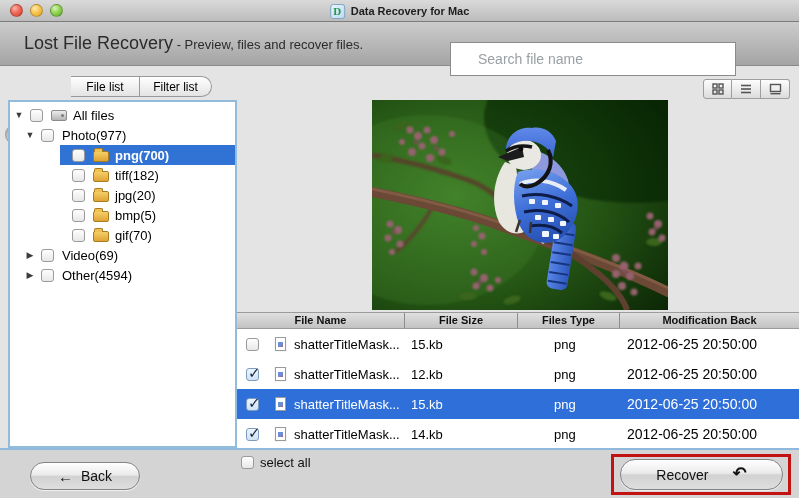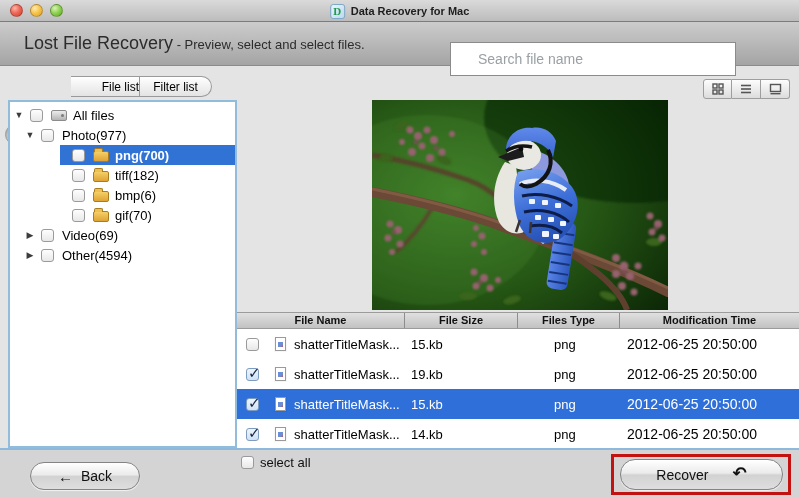--- a/index.html
+++ b/index.html
@@ -31,21 +31,21 @@
   .search { position:absolute; left:450px; top:20px; width:286px; height:34px;
     border:1px solid #8b8b8b; background:#fff; font-size:14px; color:#444; padding:0 6px 0 27px;
     font-family:"Liberation Sans",sans-serif; }
   .search::placeholder { color:#9aa0a4; }
 
   
   .segmented { position:absolute; left:5px; top:76px; display:flex; height:21px; }
   .seg { height:21px; line-height:20px; text-align:center; font-size:12px; color:#000;
     background:linear-gradient(#ffffff,#e3e3e3); border:1px solid #999; border-left:none; cursor:default; }
   .seg:first-child { border-left:1px solid #999; border-radius:11px 0 0 11px; width:66px;margin-top:48px; }
-  .seg:nth-child(2) { width:69px;text-align:right; }
+  .seg:nth-child(2) { width:69px; }
   .seg:last-child { border-radius:0 11px 11px 0; width:72px; }
   .seg.active { background:linear-gradient(#c3c3c3,#cecece); color:#848484;
     box-shadow:inset 0 1px 3px rgba(0,0,0,.25); text-shadow:0 1px 0 #eee; }
 
   .viewbtns { position:absolute; left:703px; top:79px; display:flex; height:20px; }
   .vbtn { width:29px; height:20px; background:linear-gradient(#fdfdfd,#dcdcdc);
     border:1px solid #9e9e9e; border-left:none; display:flex; align-items:center; justify-content:center; }
   .vbtn:first-child { border-left:1px solid #9e9e9e; border-radius:3px 0 0 3px; }
   .vbtn:last-child { border-radius:0 3px 3px 0; }
 
@@ -127,21 +127,21 @@
       <span class="light green"></span>
     </div>
     <div class="title-group">
       <span class="app-icon">D</span>
       <span class="win-title">Data Recovery for Mac</span>
     </div>
   </div>
 
   <div class="header">
     <div class="header-title">
-      <span class="big">Lost File Recovery</span><span class="small"> - Preview, select and select files.</span>
+      <span class="big">Lost File Recovery</span><span class="small"> - Preview, files and recover files.</span>
     </div>
     <input class="search" type="text" placeholder="Search file name" style="">
   </div>
 
   <div class="segmented">
     <div class="seg active">Class list</div>
     <div class="seg">File list</div>
     <div class="seg">Filter list</div>
   </div>
 
@@ -191,21 +191,26 @@
       <span class="tree-label">png(700)</span>
     </div>
     <div class="tree-row lvl2">
       <span class="cb"></span>
       <span class="folder"></span>
       <span class="tree-label">tiff(182)</span>
     </div>
     <div class="tree-row lvl2">
       <span class="cb"></span>
       <span class="folder"></span>
-      <span class="tree-label">bmp(6)</span>
+      <span class="tree-label">jpg(20)</span>
+    </div>
+    <div class="tree-row lvl2">
+      <span class="cb"></span>
+      <span class="folder"></span>
+      <span class="tree-label">bmp(5)</span>
     </div>
     <div class="tree-row lvl2">
       <span class="cb"></span>
       <span class="folder"></span>
       <span class="tree-label">gif(70)</span>
     </div>
     <div class="tree-row lvl1">
       <span class="disc">▶</span>
       <span class="cb"></span>
       <span class="tree-label">Video(69)</span>
@@ -351,41 +356,41 @@
       <path d="M176,50 C182,62 178,76 164,84 C158,87 152,87 148,84" stroke="#121212" stroke-width="4" fill="none"></path>
       <path d="M148,120 L144,132 M159,122 L158,133" stroke="#3c3430" stroke-width="2.5"></path>
     </svg>
   </div>
 
   <div class="filetable">
     <div class="thead">
       <div class="th">File Name</div>
       <div class="th">File Size</div>
       <div class="th">Files Type</div>
-      <div class="th">Modification Time</div>
+      <div class="th">Modification Back</div>
     </div>
 
     <div class="trow">
       <div class="tcell-name">
         <span class="cb"></span>
         <span class="fileicon"></span>
         <span>shatterTitleMask...</span>
       </div>
       <div class="tcell-size">15.kb</div>
       <div class="tcell-type">png</div>
       <div class="tcell-time">2012-06-25 20:50:00</div>
     </div>
 
     <div class="trow">
       <div class="tcell-name">
         <span class="cb checked"></span>
         <span class="fileicon"></span>
         <span>shatterTitleMask...</span>
       </div>
-      <div class="tcell-size">19.kb</div>
+      <div class="tcell-size">12.kb</div>
       <div class="tcell-type">png</div>
       <div class="tcell-time">2012-06-25 20:50:00</div>
     </div>
 
     <div class="trow selected">
       <div class="tcell-name">
         <span class="cb checked"></span>
         <span class="fileicon"></span>
         <span>shatterTitleMask...</span>
       </div>

